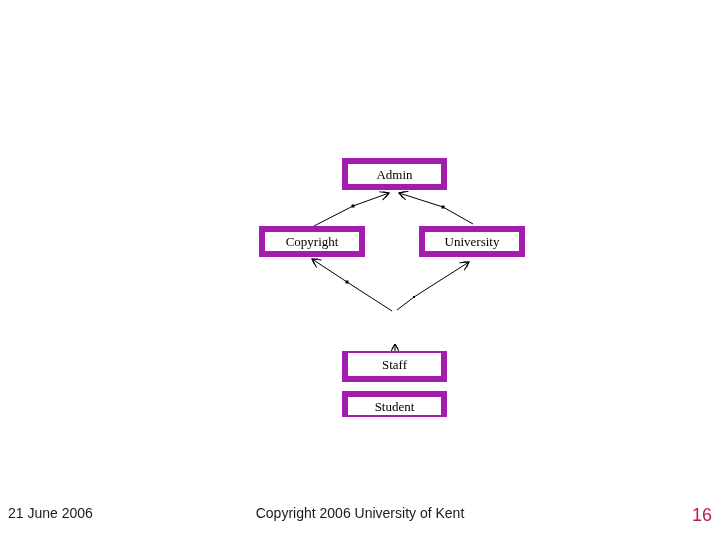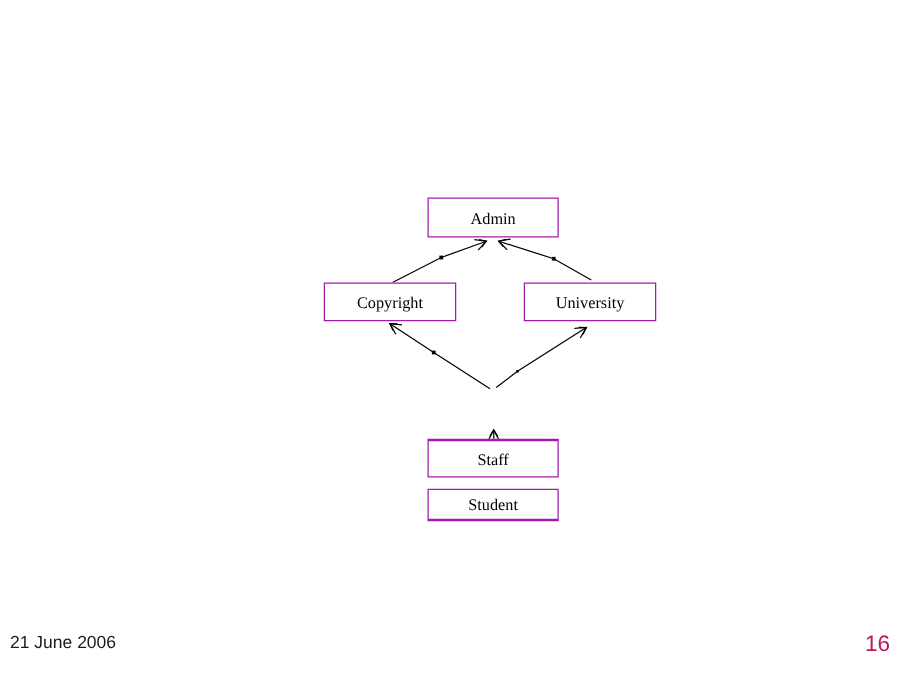--- a/index.html
+++ b/index.html
@@ -13,21 +13,21 @@
     font-family: "Liberation Sans", sans-serif;
   }
   .connectors {
     position: absolute;
     left: 0; top: 0;
     width: 720px; height: 540px;
   }
   .node {
     position: absolute;
     background: #ffffff;
-    border: 1px solid #a21caf;
+    border: 6px solid #a21caf;
     display: flex;
     align-items: center;
     justify-content: center;
     font-family: "Liberation Serif", "DejaVu Serif", serif;
     font-size: 13px;
     color: #000000;
     line-height: 1;
   }
   .node-admin      { left: 342px; top: 158px; width: 105px; height: 32px; }
   .node-professor  { left: 259px; top: 226px; width: 106px; height: 31px; }
@@ -91,15 +91,16 @@
     <span>University</span>
   </div>
   <div class="node node-staff">
     <span>Staff</span>
   </div>
   <div class="node node-student">
     <span>Student</span>
   </div>
 
   <div class="footer-date">21 June 2006</div>
+  <div class="footer-copyright">Copyright 2006 University of Kent</div>
   <div class="footer-page-number">16</div>
 
 </div>
 
 </body></html>

